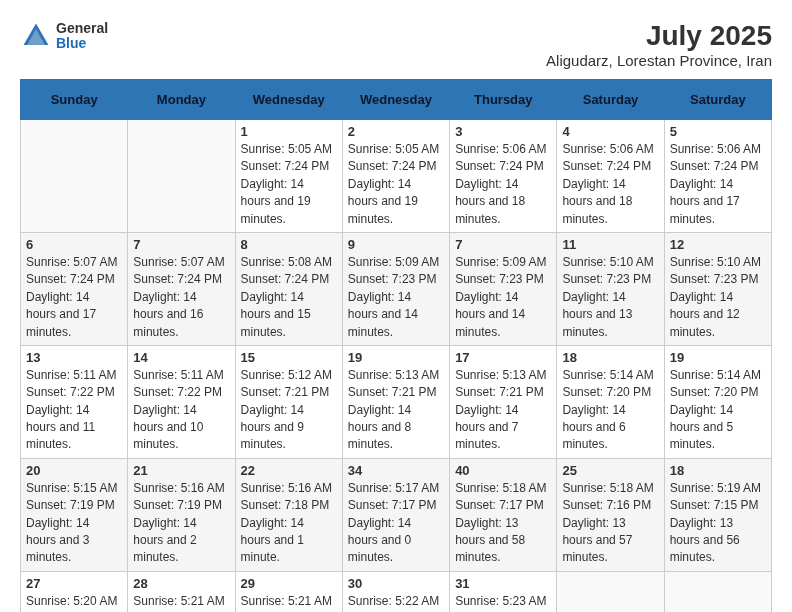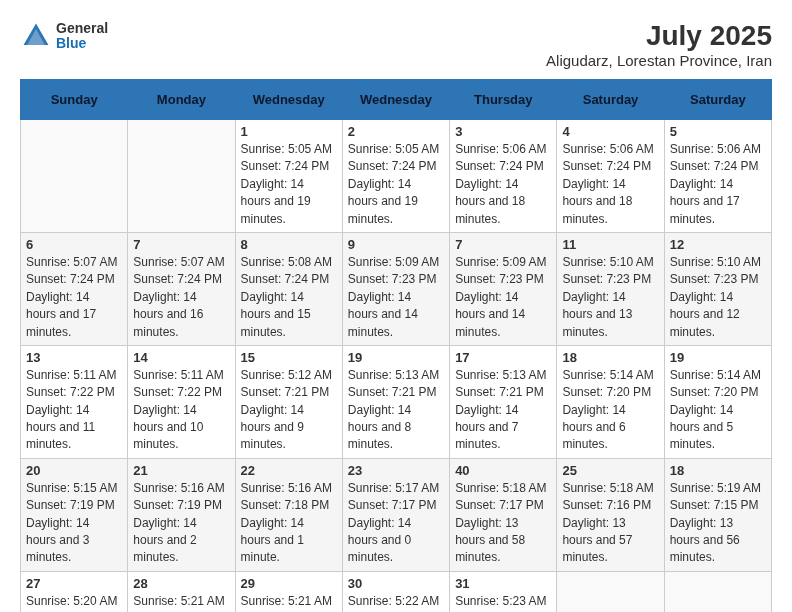--- a/index.html
+++ b/index.html
@@ -215,21 +215,21 @@
         </td>
         <td>
           <span class="day-num">21</span>
           <div class="day-info">Sunrise: 5:16 AM<br>Sunset: 7:19 PM<br>Daylight: 14 hours and 2 minutes.</div>
         </td>
         <td>
           <span class="day-num">22</span>
           <div class="day-info">Sunrise: 5:16 AM<br>Sunset: 7:18 PM<br>Daylight: 14 hours and 1 minute.</div>
         </td>
         <td>
-          <span class="day-num">23</span>
+          <span class="day-num">34</span>
           <div class="day-info">Sunrise: 5:17 AM<br>Sunset: 7:17 PM<br>Daylight: 14 hours and 0 minutes.</div>
         </td>
         <td>
           <span class="day-num">40</span>
           <div class="day-info">Sunrise: 5:18 AM<br>Sunset: 7:17 PM<br>Daylight: 13 hours and 58 minutes.</div>
         </td>
         <td>
           <span class="day-num">25</span>
           <div class="day-info">Sunrise: 5:18 AM<br>Sunset: 7:16 PM<br>Daylight: 13 hours and 57 minutes.</div>
         </td>

